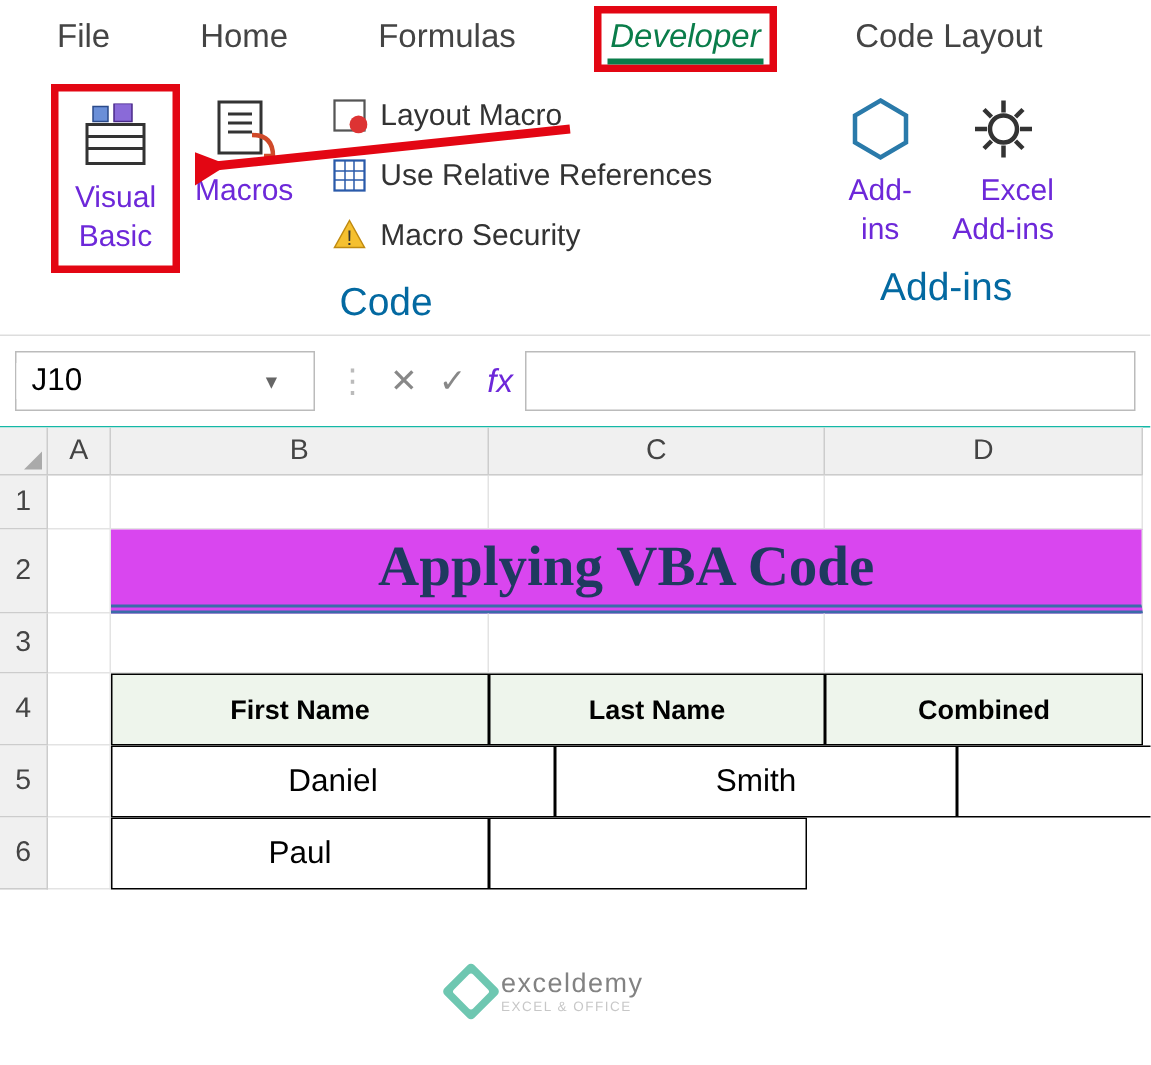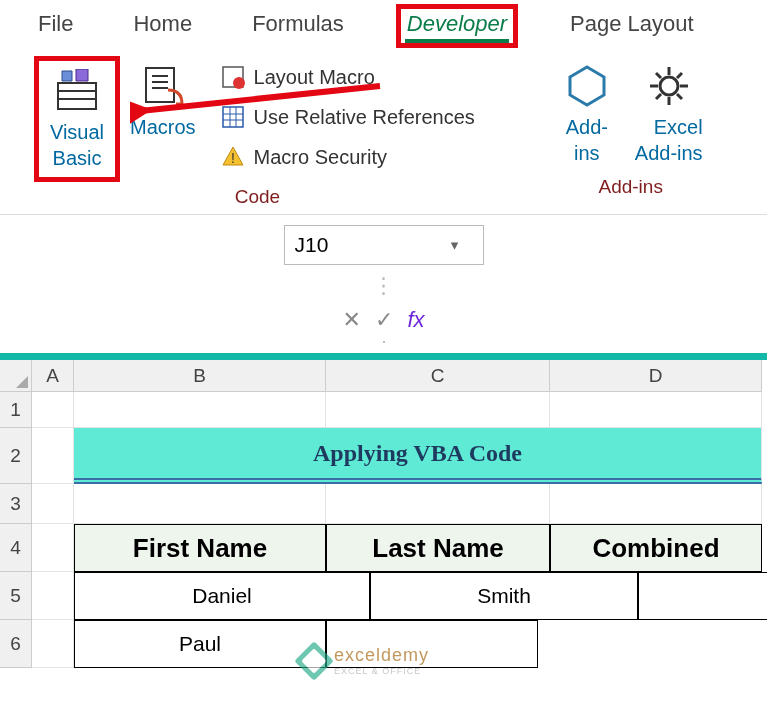--- a/index.html
+++ b/index.html
@@ -9,69 +9,69 @@
 .tabs { display: flex; align-items: center; padding: 4px 0 0 30px; gap: 44px; font-size: 22px; color: #444; }
 .tab { padding: 4px 8px 8px 8px; cursor: pointer; }
 .tab.active { color: #0a7d4a; font-weight: 500; position: relative; font-style: italic; }
 .tab.active::after { content: ''; position: absolute; bottom: 0; left: 4px; right: 4px; height: 4px; background: #0a7d4a; }
 .highlight-dev { border: 5px solid #e30613; padding: 2px 6px 6px 6px; }
 
 
 .ribbon { display: flex; padding: 8px 0 0 20px; background: #fff; border-bottom: 1px solid #ddd; }
 .group { display: flex; flex-direction: column; align-items: center; padding: 0 14px; position: relative; }
 .group-items { display: flex; align-items: flex-start; }
-.group-label { font-size: 19px; color: #7f1d1d; margin: 4px 0 6px 0; }
-.vbtn { display: flex; flex-direction: column; align-items: center; padding: 6px 10px; font-size: 20px; color: #0369a1; line-height: 1.3; }
+.group-label { font-size: 26px; color: #0369a1; margin: 4px 0 6px 0; }
+.vbtn { display: flex; flex-direction: column; align-items: center; padding: 6px 10px; font-size: 20px; color: #6d28d9; line-height: 1.3; }
 .highlight-vb { border: 5px solid #e30613; }
 .icon-box { width: 56px; height: 48px; display: flex; align-items: center; justify-content: center; margin-bottom: 4px; }
 .small-item { display: flex; align-items: center; gap: 8px; font-size: 20px; color: #333; padding: 4px 6px; }
 .small-icon { width: 26px; height: 26px; display: flex; align-items: center; justify-content: center; }
 
 
 .arrow { position: absolute; top: 76px; left: 130px; z-index: 10; }
 
 
-.fbar-row { display: flex; align-items: center; padding: 10px 10px; gap: 8px; border-bottom: 7px solid #14b8a6; flex-direction: column; }
+.fbar-row { display: flex; align-items: center; padding: 10px 10px; gap: 8px; border-bottom: 1px solid #14b8a6; }
 .namebox { display: flex; align-items: center; border: 1px solid #bbb; background: #fff; width: 200px; height: 40px; }
 .namebox input { border: none; font-size: 21px; padding: 0 10px; width: 150px; outline: none; }
 .namebox .dd { width: 40px; text-align: center; color: #666; font-size: 15px; }
 .divider { color: #bbb; font-size: 22px; padding: 0 6px; }
 .fx-group { display: flex; align-items: center; gap: 14px; color: #888; }
 .fx-btn { font-size: 22px; font-style: italic; color: #6d28d9; }
 .formula-input { border: 1px solid #bbb; height: 40px; flex: 1; }
 .row-headers { display: flex; flex-direction: column; }
 .col-headers { display: flex; }
 .corner { width: 32px; height: 32px; border-right: 1px solid #ccc; border-bottom: 1px solid #ccc; background: #f0f0f0; position: relative; }
 .corner::after { content:''; position:absolute; right:3px; bottom:3px; width:0; height:0; border-left:12px solid transparent; border-bottom:12px solid #aaa; }
 .col-h { height: 32px; background: #f0f0f0; border-right: 1px solid #ccc; border-bottom: 1px solid #ccc; display: flex; align-items: center; justify-content: center; font-size: 19px; color: #444; }
 .row-h { width: 32px; background: #f0f0f0; border-right: 1px solid #ccc; border-bottom: 1px solid #ccc; display: flex; align-items: center; justify-content: center; font-size: 19px; color: #444; }
 .cells { position: relative; }
 .cell-row { display: flex; }
 .cell { border-right: 1px solid #e3e3e3; border-bottom: 1px solid #e3e3e3; display: flex; align-items: center; justify-content: center; font-size: 21px; }
 
-.title-cell { background: #5eead4; color: #1f3a5f; font-weight: bold; font-size: 24px; border-bottom: 6px double #3a6ca8; justify-content: center; font-family: Georgia, serif; }
-.th-cell { background: #eef5ec; font-weight: bold; border: 1.5px solid #000 !important; font-size: 26px; }
+.title-cell { background: #d946ef; color: #1f3a5f; font-weight: bold; font-size: 38px; border-bottom: 6px double #3a6ca8; justify-content: center; font-family: Georgia, serif; }
+.th-cell { background: #eef5ec; font-weight: bold; border: 1.5px solid #000 !important; font-size: 18px; }
 .td-cell { border: 1.5px solid #000 !important; background: #fff; }
 
 
 .wm { position: absolute; left: 300px; top: 645px; display: flex; align-items: center; gap: 6px; opacity: 0.65; }
 .wm-logo { width: 28px; height: 28px; background: #2a8; transform: rotate(45deg); border-radius: 3px; position: relative; }
 .wm-logo::after { content:''; position:absolute; inset:5px; background:#fff; border-radius:2px; }
-.wm-text { color: #a16207; font-size: 18px; letter-spacing: 1px; }
+.wm-text { color: #404040; font-size: 18px; letter-spacing: 1px; }
 .wm-sub { font-size: 9px; color: #aaa; letter-spacing: 1px; }
 </style>
 </head>
 <body>
 
 <div class="tabs">
   <div class="tab">File</div>
   <div class="tab">Home</div>
   <div class="tab">Formulas</div>
   <div class="tab active highlight-dev">Developer</div>
-  <div class="tab">Page Layout</div>
+  <div class="tab">Code Layout</div>
 </div>
 
 <svg class="arrow" width="260" height="50">
   <defs>
       <marker id="ah" markerWidth="12" markerHeight="12" refX="2" refY="6" orient="auto">
         <path d="M12,0 L0,6 L12,12 Z" fill="#e30613"></path>
       </marker>
     </defs>
   <line x1="250" y1="10" x2="10" y2="35" stroke="#e30613" stroke-width="6" marker-end="url(#ah)"></line>
 </svg>

